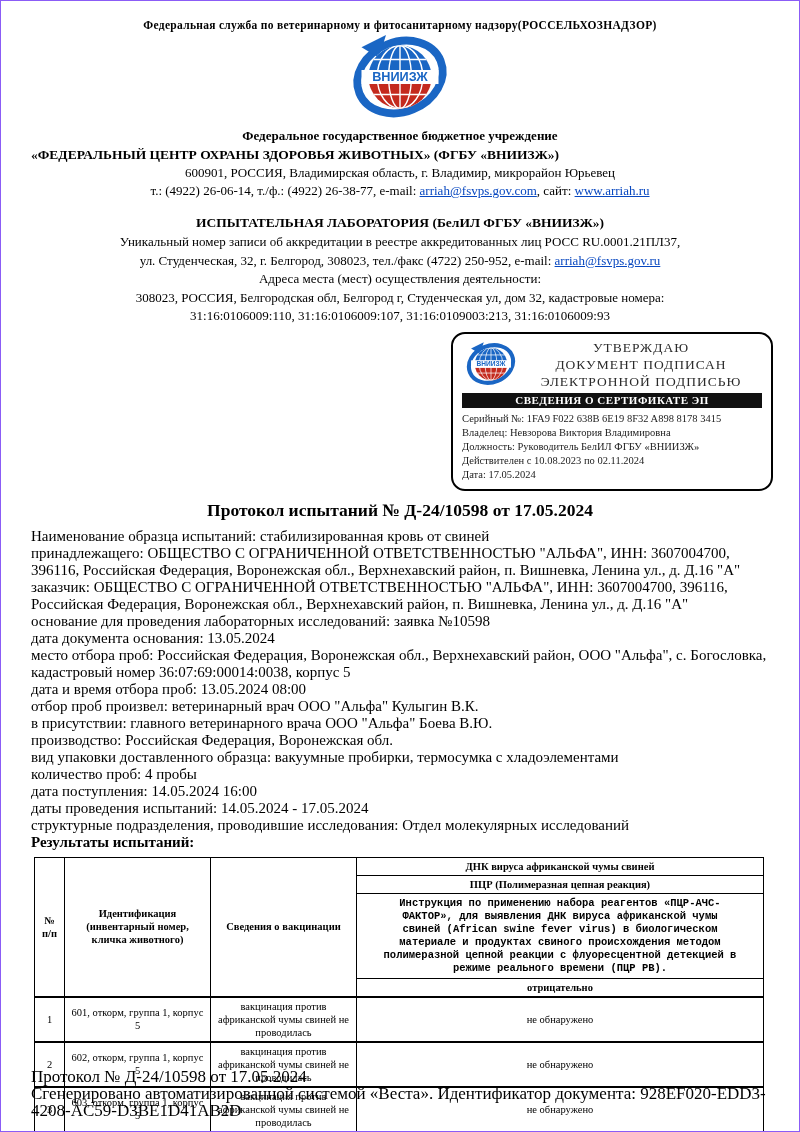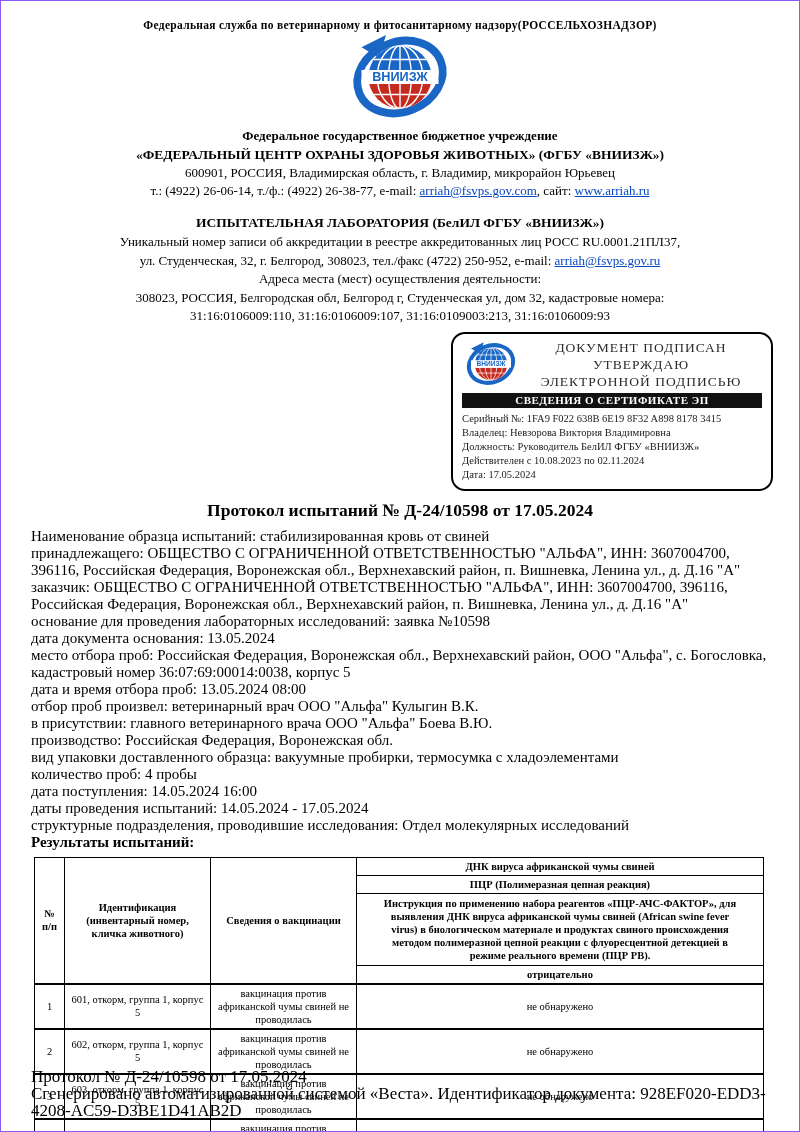--- a/index.html
+++ b/index.html
@@ -5,21 +5,21 @@
   * { margin:0; padding:0; box-sizing:border-box; }
   html,body { background:#fff; }
   body { width:800px; height:1132px; font-family:"Liberation Serif", serif; color:#000; }
   .page { width:800px; height:1132px; border:1px solid #8b5cf6; padding:18px 30px 0 30px; position:relative; overflow:hidden; background:#fff; }
   a { color:#0747c0; text-decoration:underline; cursor:pointer; }
 
   .hdr-agency { font-weight:bold; font-size:11.5px; letter-spacing:.3px; text-align:center; }
   .logo-wrap { text-align:center; margin:2px 0 2px; }
   .hdr-line { font-size:13px; line-height:18px; text-align:center; }
   .hdr-bold { font-weight:bold; }
-  .hdr-name { font-weight:bold; font-size:13.5px; line-height:19px; text-align:center; }
+  .hdr-name { font-weight:bold; font-size:13.5px; line-height:19px; }
 
   .lab { margin-top:13px; }
   .lab-title { font-weight:bold; font-size:13.5px; line-height:20px; text-align:center; }
   .lab-line { font-size:13px; line-height:18.5px; text-align:center; }
 
   .stamp { width:322px; margin:6px -4px 0 auto; border:2px solid #000; border-radius:14px; padding:5px 9px 7px 9px; color:#2b2b2b; background:#fff; }
   .stamp-top { display:flex; align-items:center; }
   .stamp-head { flex:1; text-align:center; font-size:13.5px; line-height:17px; letter-spacing:1px; }
   .stamp-bar { background:#111; color:#fff; text-align:center; font-size:11px; font-weight:bold; letter-spacing:.5px; padding:1px 0 2px; margin:3px 0 4px; }
   .stamp-detail { font-size:10.5px; line-height:14px; text-align:left; color:#222; }
@@ -27,21 +27,21 @@
   .doc-title { text-align:center; font-weight:bold; font-size:17.5px; margin:9px 0 7px; }
 
   .fields { font-size:15px; line-height:17px; }
   .field-line .fl { font-weight:normal; }
   .results-label { font-weight:bold; font-size:15px; line-height:17px; }
 
   table.results { border-collapse:collapse; width:730px; margin:6px 0 0 3px; font-size:10.5px; table-layout:fixed; }
   table.results th, table.results td { border:1px solid #000; padding:2px 5px; text-align:center; vertical-align:middle; line-height:13px; }
   table.results thead th { font-weight:bold; }
   table.results thead tr.sub th { height:17px; }
-  table.results thead th.method-detail { height:60px; padding:3px 24px; }
+  table.results thead th.method-detail { height:60px; padding:3px 24px;font-family:Liberation Mono, monospace; }
   table.results tbody td { border-top-width:2px; height:42px; }
   col.c-num { width:30px; } col.c-id { width:146px; } col.c-vac { width:146px; } col.c-res { width:auto; }
 
   .footer { position:absolute; left:30px; bottom:12px; font-size:17px; line-height:17px; }
 </style>
 </head>
 <body>
 
 <svg width="0" height="0" style="position:absolute">
   <defs>
@@ -106,22 +106,22 @@
     <div class="lab-line">308023, РОССИЯ, Белгородская обл, Белгород г, Студенческая ул, дом 32, кадастровые номера:</div>
     <div class="lab-line">31:16:0106009:110, 31:16:0106009:107, 31:16:0109003:213, 31:16:0106009:93</div>
   </div>
 
   <div class="stamp">
     <div class="stamp-top">
       <svg width="58" height="46">
           <use href="#logo-vniizh"></use>
         </svg>
       <div class="stamp-head">
+        <div>УТВЕРЖДАЮ</div>
         <div>ДОКУМЕНТ ПОДПИСАН</div>
-        <div>УТВЕРЖДАЮ</div>
         <div>ЭЛЕКТРОННОЙ ПОДПИСЬЮ</div>
       </div>
     </div>
     <div class="stamp-bar">СВЕДЕНИЯ О СЕРТИФИКАТЕ ЭП</div>
     <div class="stamp-detail">Серийный №: 1FA9 F022 638B 6E19 8F32 A898 8178 3415</div>
     <div class="stamp-detail">Владелец: Невзорова Виктория Владимировна</div>
     <div class="stamp-detail">Должность: Руководитель БелИЛ ФГБУ «ВНИИЗЖ»</div>
     <div class="stamp-detail">Действителен с 10.08.2023 по 02.11.2024</div>
     <div class="stamp-detail">Дата: 17.05.2024</div>
   </div>

